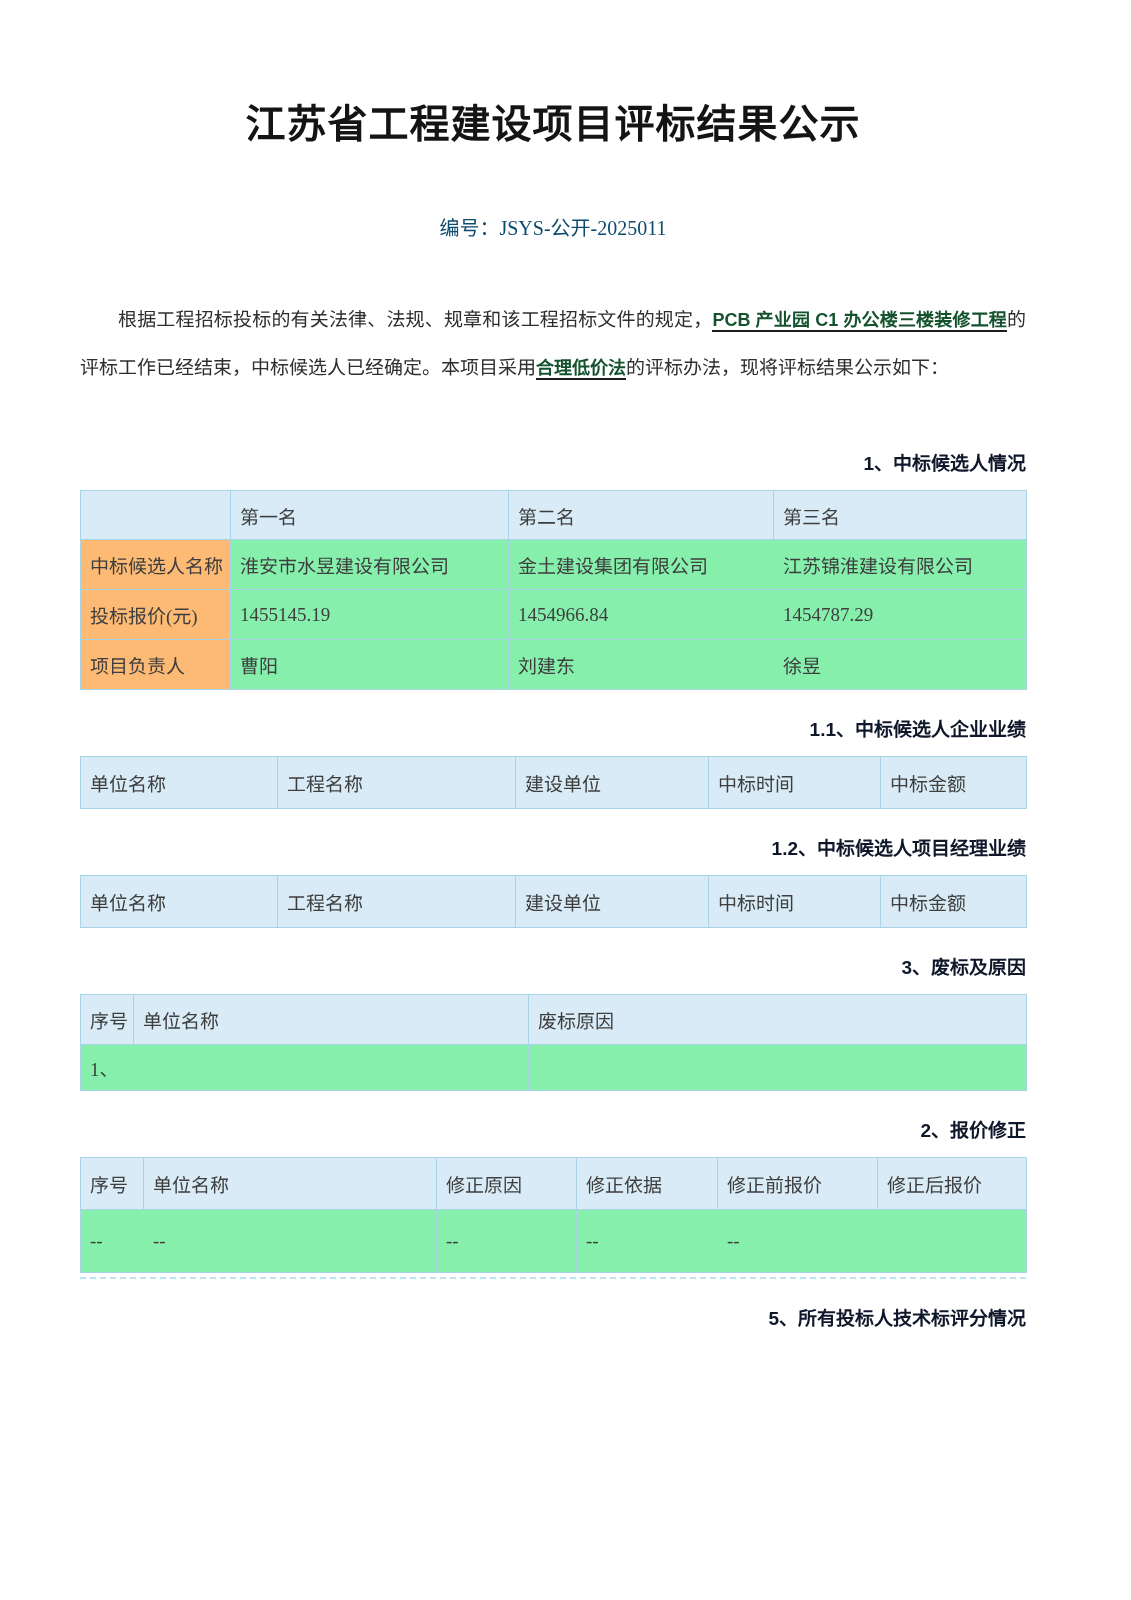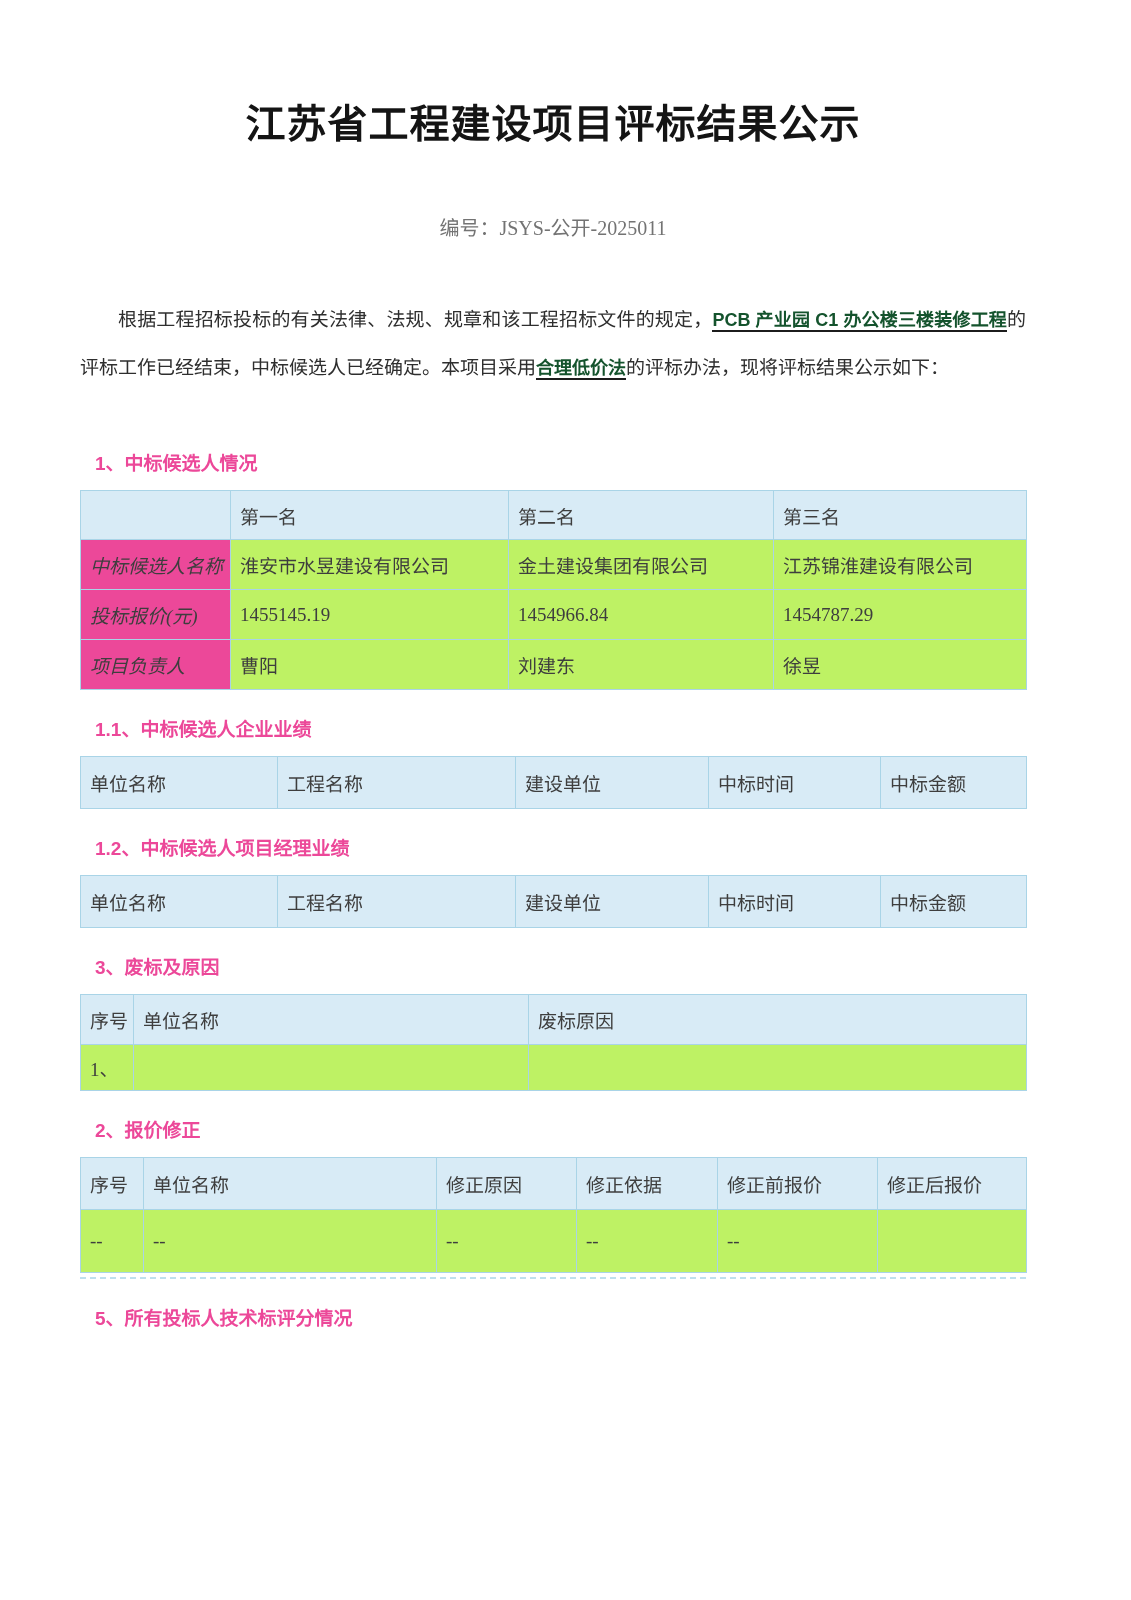--- a/index.html
+++ b/index.html
@@ -27,21 +27,21 @@
     line-height: 54px;
     font-weight: bold;
     color: #141414;
     letter-spacing: 1px;
   }
   .doc-number {
     margin-top: 62px;
     text-align: center;
     font-size: 20px;
     line-height: 28px;
-    color: #737373;
+    color: #0c4a6e;
   }
   .intro {
     margin: 54px 0 0 0;
     font-size: 19px;
     line-height: 47px;
     text-indent: 2em;
     text-align: justify;
     color: #2e2e2e;
   }
   .intro .hl {
@@ -51,42 +51,43 @@
     font-family: "Liberation Sans", "DejaVu Sans", sans-serif;
     font-size: 18px;
   }
   .doc-section { margin-top: 26px; }
   .doc-section:first-child { margin-top: 58px; }
   .sec-heading {
     margin: 0 0 13px 15px;
     font-size: 19px;
     line-height: 27px;
     font-weight: bold;
-    color: #ec4899;
+    color: #0f172a;
     font-family: "Liberation Sans", "DejaVu Sans", sans-serif;
+    text-align: right;
   }
   table.doc-table {
     border-collapse: collapse;
     table-layout: fixed;
     width: 946px;
     font-size: 19px;
     color: #3e3e3e;
   }
   .doc-table th, .doc-table td {
     border: 1px solid #a9d4e7;
     padding: 0 9px;
     text-align: left;
     vertical-align: middle;
     font-weight: normal;
     overflow: hidden;
     white-space: nowrap;
   }
   .doc-table th { background: #d8ebf6; }
-  .doc-table td { background: #bef264; }
-  .doc-table td.label-cell { background: #ec4899; font-style: italic; }
+  .doc-table td { background: #86efac; }
+  .doc-table td.label-cell { background: #fdba74; }
   .tbl-candidates th { height: 48px; }
   .tbl-candidates td { height: 49px; }
   .tbl-enterprise_perf th, .tbl-manager_perf th { height: 51px; }
   .tbl-disqualified th, .tbl-rejected th { height: 49px; }
   .tbl-disqualified td, .tbl-rejected td { height: 45px; }
   .tbl-price_correction th { height: 51px; }
   .tbl-price_correction td { height: 62px; }
   .dashed-sep {
     width: 946px;
     border-top: 2px dashed #bfe0ee;

